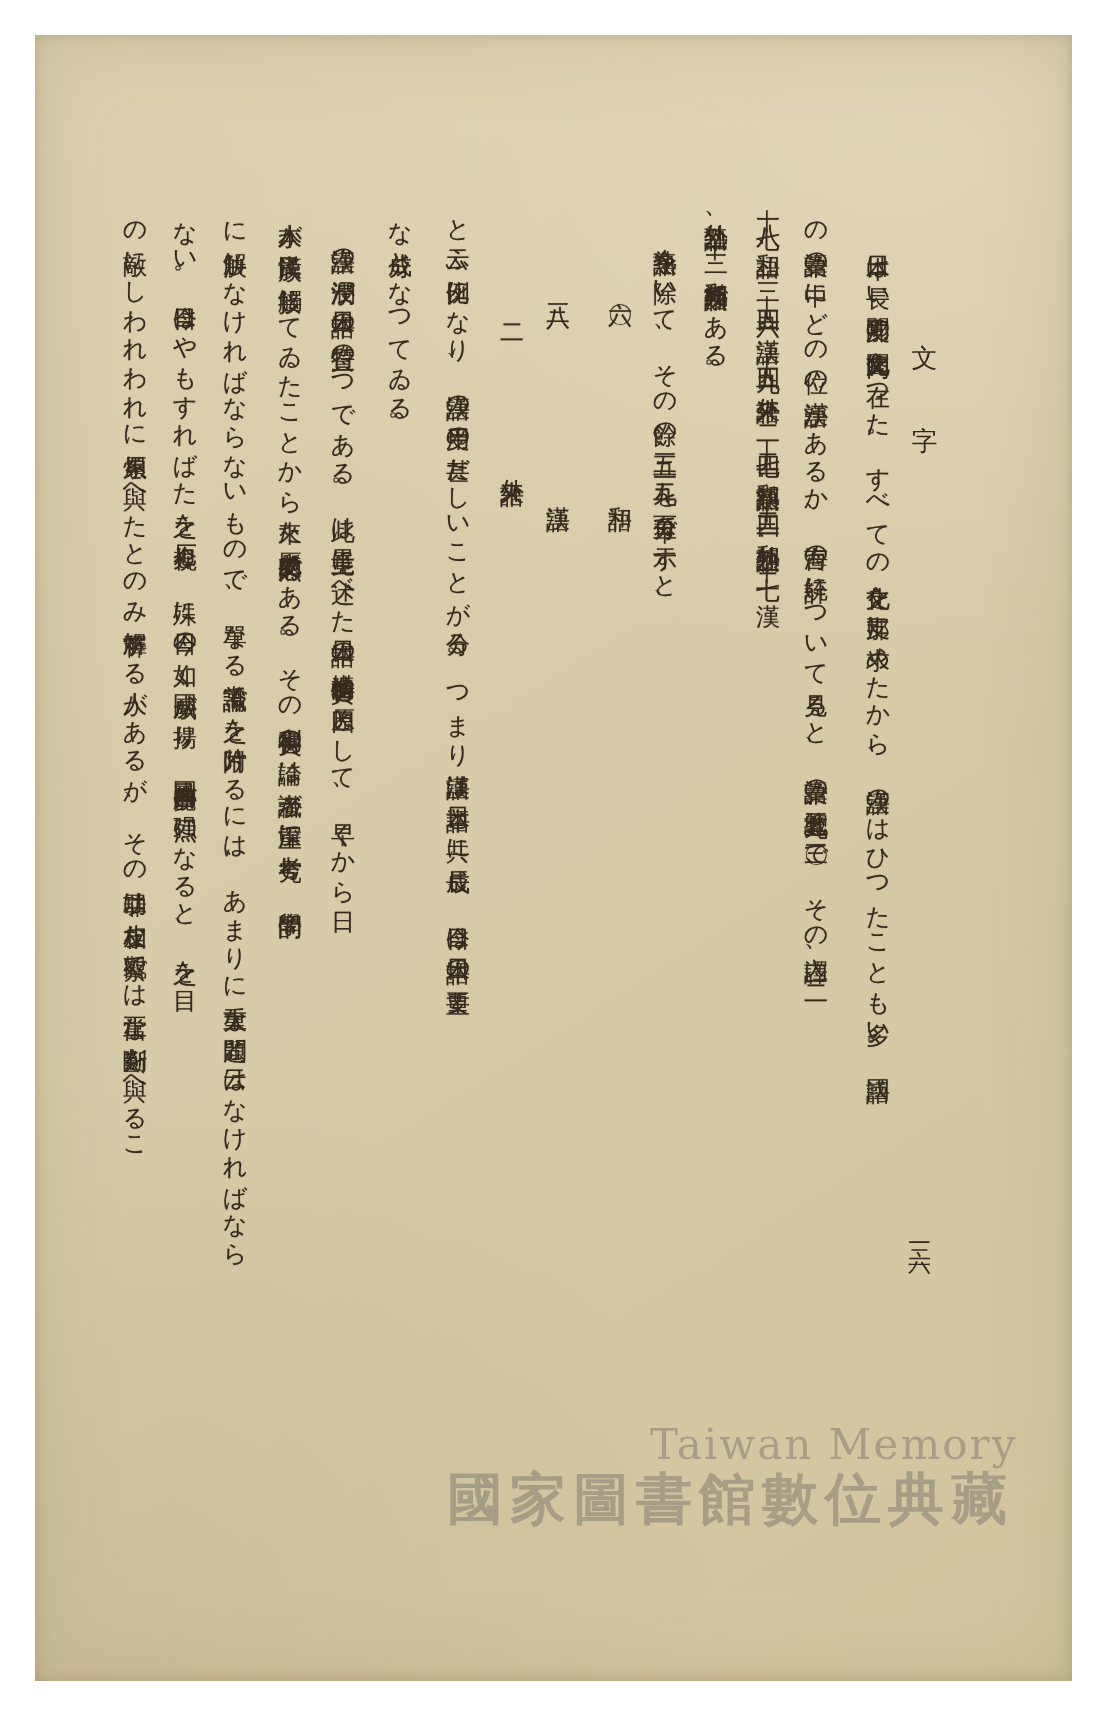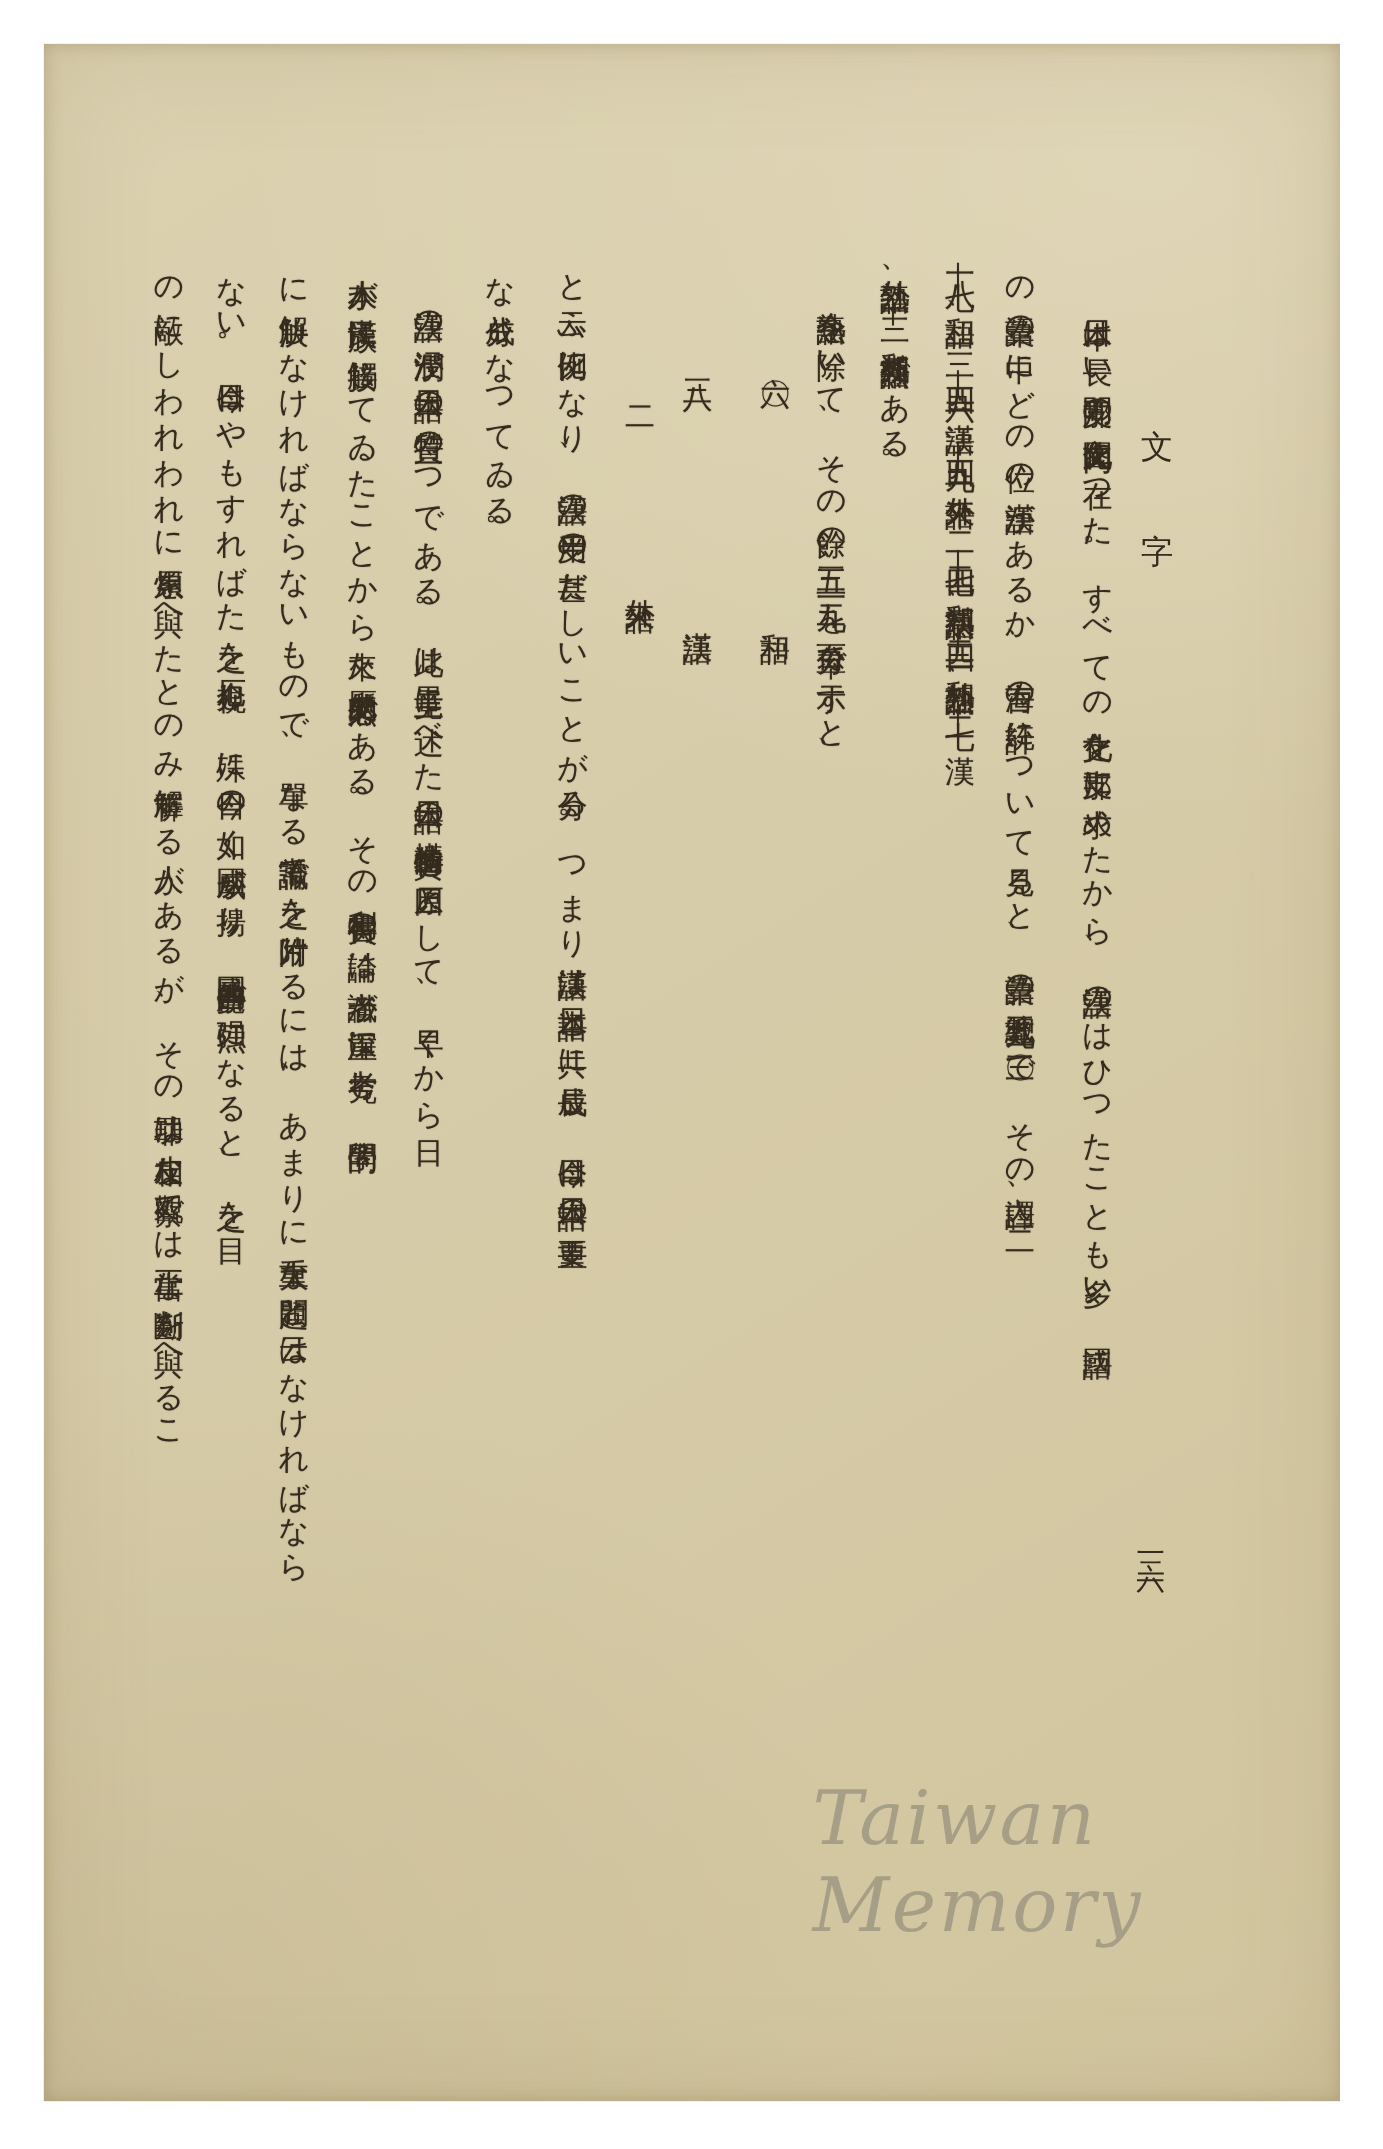--- a/index.html
+++ b/index.html
@@ -13,21 +13,21 @@
         box-shadow: inset 0 0 14px rgba(128,108,66,0.35), inset 0 0 90px rgba(128,108,66,0.16);}
   .vtext{position:absolute;writing-mode:vertical-rl;text-orientation:mixed;
          color:#342b1e;white-space:nowrap;line-height:1;}
   .col{font-size:24px;letter-spacing:1.4px;text-shadow:0 0 1px rgba(52,43,30,0.45);}
   .header-title{font-size:26px;letter-spacing:82px;}
   .page-num{font-size:23px;letter-spacing:1px;}
   .stat{font-size:24px;letter-spacing:2px;text-shadow:0 0 1px rgba(52,43,30,0.45);}
   .wm{position:absolute;color:#77746a;}
   .wm-cal{font-size:150px;font-style:italic;font-weight:bold;letter-spacing:-4px;opacity:0.40;
           font-family:"DejaVu Serif","Liberation Serif",serif;}
-  .wm-latin{font-size:60px;font-style:italic;letter-spacing:2px;opacity:0.48;
+  .wm-latin{font-size:42px;letter-spacing:2px;opacity:0.48;
           font-family:"DejaVu Serif","Liberation Serif",serif;}
   .wm-cap{font-size:56px;font-weight:600;letter-spacing:7px;opacity:0.48;
           font-family:"DejaVu Sans","Liberation Sans",sans-serif;}
 </style>
 </head>
 <body>
 
 <div id="canvas">
   <div id="page">
 
@@ -49,15 +49,16 @@
 
     <div class="vtext col" style="left:411px;top:168px">と云ふ比例になり、漢語の受用の甚だしいことが分る。つまり漢語は日本語と共に成長し、今日は日本語の重要</div>
     <div class="vtext col" style="left:353px;top:170px">な成分となつてゐる。</div>
     <div class="vtext col" style="left:296px;top:195px">漢語の浸潤が日本語の特質の一つである。此は畢竟上に述べた日本語の構造的特質を原因として、早くから日</div>
     <div class="vtext col" style="left:243px;top:170px">本人が漢民族に接觸してゐたことから來た歷史的必然である。その利害得失の論は識者が深重に考究し、學問的</div>
     <div class="vtext col" style="left:188px;top:170px">に解決しなければならないもので、單なる常識論で之を片附けるには、あまりに重大な問題と云はなければなら</div>
     <div class="vtext col" style="left:138px;top:170px">ない。今日はやゝもすればたゞ之を厄介視し、殊に今日の如く國威が揚り、國民的自覺が强烈になると、之を目</div>
     <div class="vtext col" style="left:88px;top:170px">の敵にしわれわれに煩累を與へたとのみ解釋する人があるが、その功罪は皮相な觀察では正當な判斷を與へるこ</div>
 
     <div class="wm wm-latin" style="left:615px;top:1385px">Taiwan Memory</div>
+    <div class="wm wm-cap" style="left:412px;top:1427px">國家圖書館數位典藏</div>
 
   </div>
 </div>
 
 </body></html>

